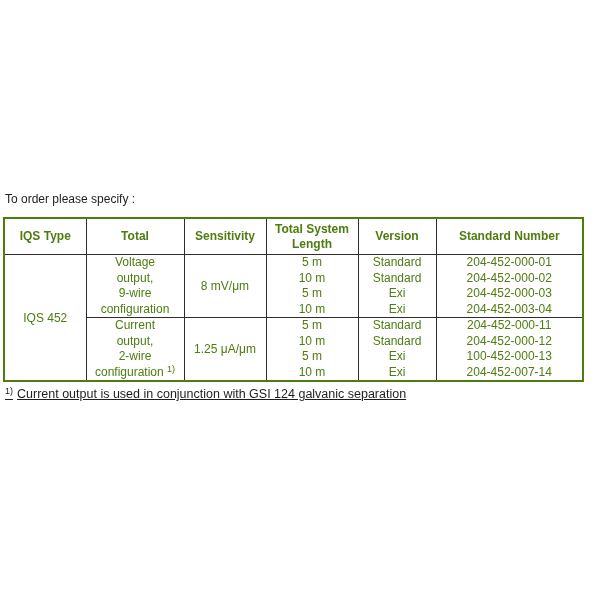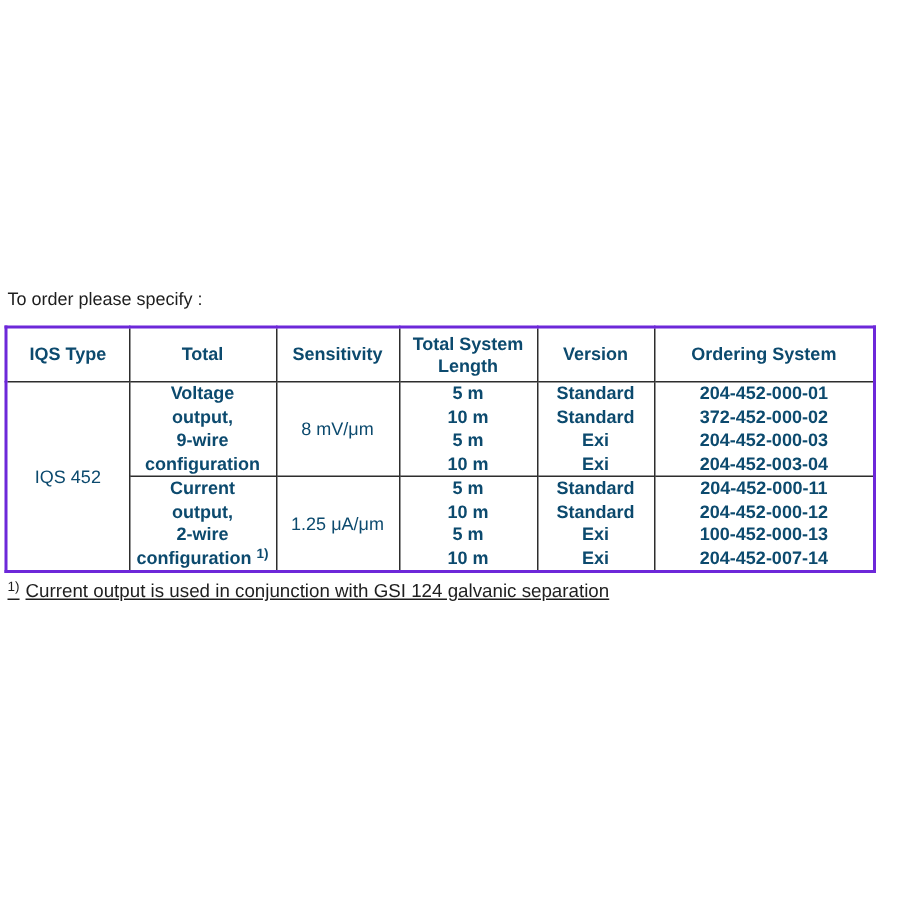--- a/index.html
+++ b/index.html
@@ -25,23 +25,23 @@
   .intro {
     margin: 0 0 11px 2px;
     font-size: 12px;
     line-height: 13px;
     color: #1e1e1e;
   }
   table.spec-table {
     border-collapse: collapse;
     table-layout: fixed;
     width: 579px;
-    border: 2px solid #6d28d9;
+    border: 2px solid #4d7c0f;
     font-size: 12px;
-    color: #0c4a6e;
+    color: #4d7c0f;
   }
   table.spec-table th,
   table.spec-table td {
     border: 1px solid #2d2d2d;
     text-align: center;
     vertical-align: middle;
     padding: 0;
     overflow: hidden;
   }
   table.spec-table th {
@@ -51,21 +51,20 @@
     height: 35px;
   }
   tr.group-row-1 { height: 63px; }
   tr.group-row-2 { height: 59px; }
   .stack div, .stack {
     line-height: 15.5px;
   }
   .cell-line {
     line-height: 15.5px;
     white-space: nowrap;
-    font-weight: bold;
   }
   sup.fn-mark {
     font-size: 9px;
     line-height: 0;
     vertical-align: 4px;
   }
   .footnote {
     margin: 5px 0 0 2px;
     font-size: 12.5px;
     line-height: 15px;
@@ -93,21 +92,21 @@
         <col style="width:78px">
         <col style="width:147px">
       </colgroup>
       <thead>
         <tr>
           <th>IQS Type</th>
           <th>Total</th>
           <th>Sensitivity</th>
           <th>Total System Length</th>
           <th>Version</th>
-          <th>Ordering System</th>
+          <th>Standard Number</th>
         </tr>
       </thead>
       <tbody>
         <tr class="group-row-1">
           <td rowspan="2">IQS 452</td>
           <td class="stack">
             <div class="cell-line">Voltage</div>
             <div class="cell-line">output,</div>
             <div class="cell-line">9-wire</div>
             <div class="cell-line">configuration</div>
@@ -120,21 +119,21 @@
             <div class="cell-line">10 m</div>
           </td>
           <td class="stack">
             <div class="cell-line">Standard</div>
             <div class="cell-line">Standard</div>
             <div class="cell-line">Exi</div>
             <div class="cell-line">Exi</div>
           </td>
           <td class="stack">
             <div class="cell-line">204-452-000-01</div>
-            <div class="cell-line">372-452-000-02</div>
+            <div class="cell-line">204-452-000-02</div>
             <div class="cell-line">204-452-000-03</div>
             <div class="cell-line">204-452-003-04</div>
           </td>
         </tr>
         <tr class="group-row-2">
           <td class="stack">
             <div class="cell-line">Current</div>
             <div class="cell-line">output,</div>
             <div class="cell-line">2-wire</div>
             <div class="cell-line"><span>configuration</span> <sup class="fn-mark">1)</sup></div>

